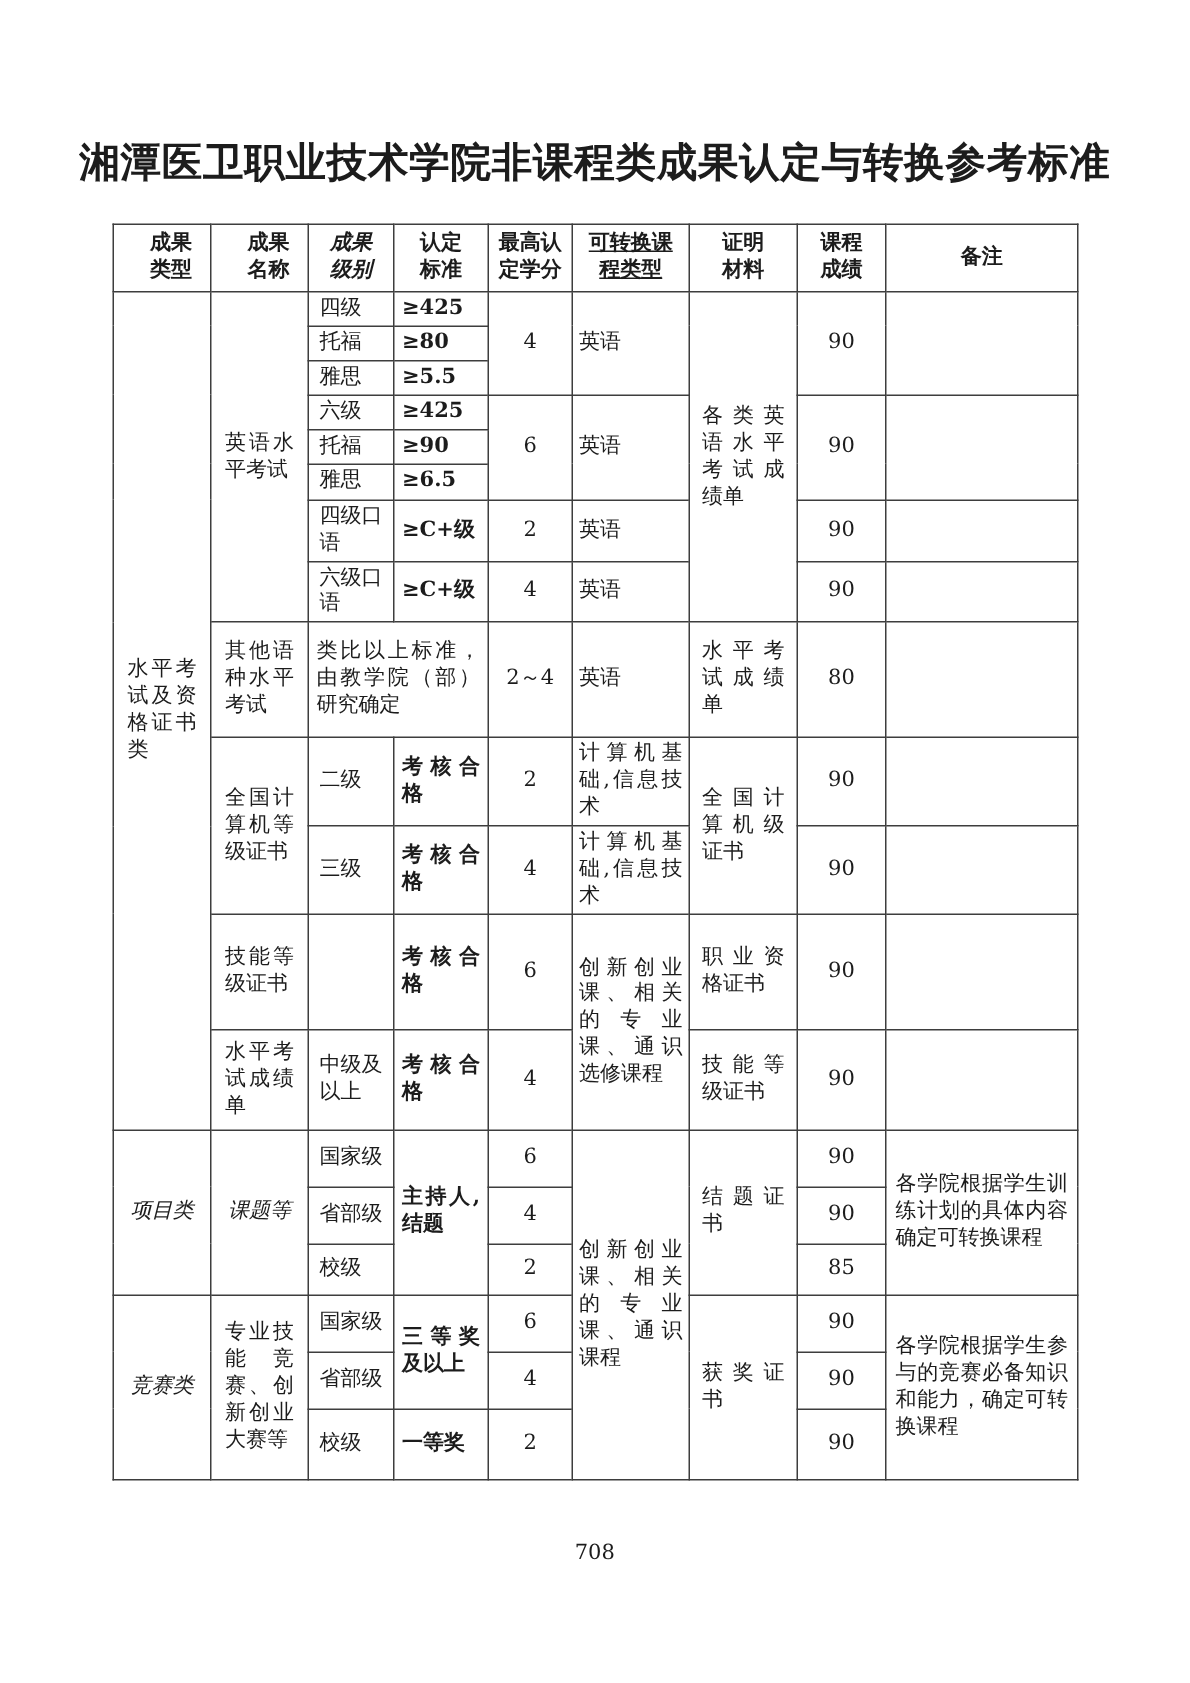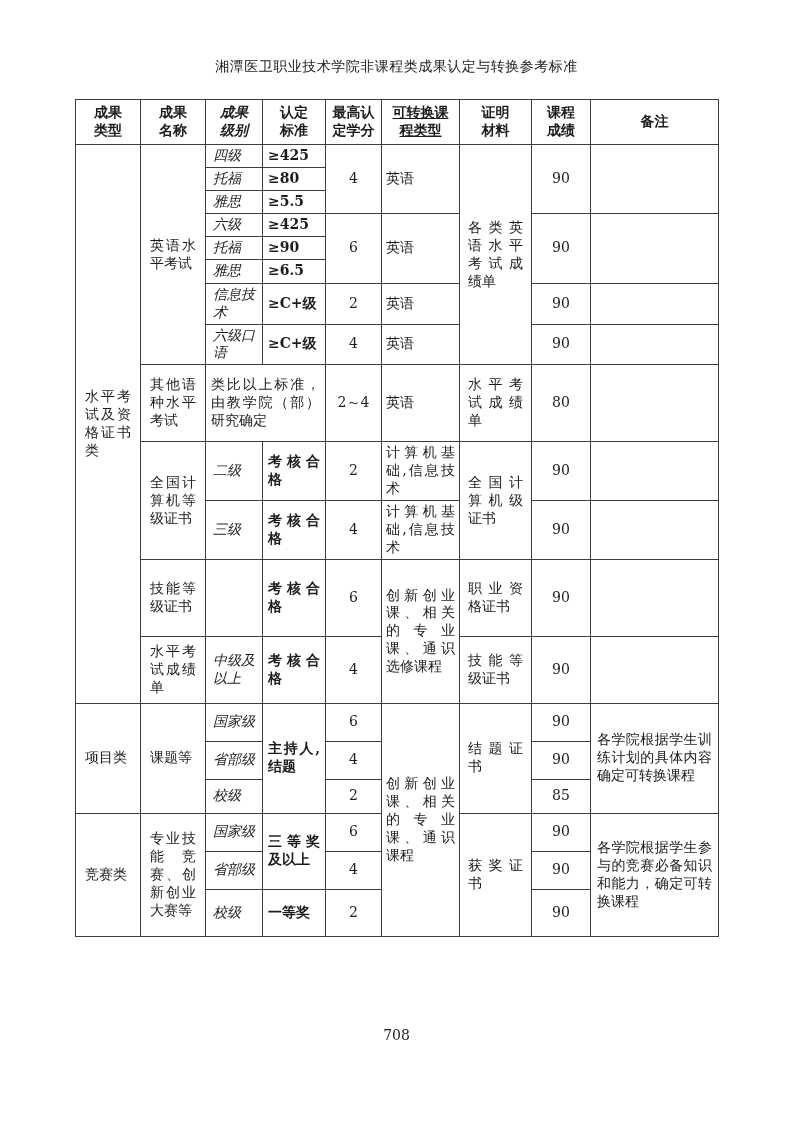--- a/index.html
+++ b/index.html
@@ -1,40 +1,40 @@
 <!DOCTYPE html>
 <html><head>
 <meta charset="utf-8">
 <style>
   html,body{margin:0;padding:0;background:#ffffff;}
   .page{position:relative;width:793px;height:1122px;background:#ffffff;
         font-family:"DejaVu Serif","Liberation Serif",serif;color:#1c1c1c;overflow:hidden;}
-  .title{margin:0;padding-top:58px;text-align:center;font-size:14px;font-weight:normal;letter-spacing:.5px;}
+  .title{margin:0;padding-top:90px;text-align:center;font-size:27px;font-weight:bold;letter-spacing:.5px;}
   table.grid{table-layout:fixed;border-collapse:collapse;width:643px;margin:23px 0 0 75px;}
   .grid th,.grid td{border:1px solid #3d3d3d;font-size:14px;line-height:1.28;vertical-align:middle;
         word-break:break-all;overflow-wrap:anywhere;}
   .grid th{font-weight:bold;text-align:center;padding:2px 4px;}
-  th.h-type,th.h-name{padding:2px 12px;}
+  th.h-type,th.h-name{padding:2px 12px;text-align:right;}
   th.h-lvl{padding:2px 8px;font-style:italic;}
   th.h-std{padding:2px 11px;margin-top:48px;}
   th.h-cr{padding:2px 5px;}
   th.h-course{padding:2px 5px;text-decoration:underline;}
   th.h-proof{padding:2px 16px;}
   th.h-score{padding:2px 9px;}
   td.type{padding:2px 9px;text-align:justify;}
   td.name{padding:2px 9px;text-align:justify;}
-  td.lvl{padding:2px 7px;text-align:justify;font-style:italic;}
+  td.lvl{padding:2px 7px;text-align:justify;}
   td.std{padding:2px 5px;text-align:justify;font-weight:bold;}
   td.std2{padding:2px 5px;text-align:justify;}
   td.cr{padding:2px 2px;text-align:center;}
   td.course{padding:2px 4px;text-align:justify;}
   td.proof{padding:2px 8px;text-align:justify;}
   td.score{padding:2px 2px;text-align:center;}
   td.remark{padding:2px 6px;text-align:justify;}
-  td.ctr{text-align:left;}
+  td.ctr{text-align:center;font-style:italic;}
   .pagenum{position:absolute;left:0;top:1027px;width:100%;text-align:center;font-size:14px;}
 </style>
 </head>
 <body>
 
 <div class="page">
 
   <h1 class="title">湘潭医卫职业技术学院非课程类成果认定与转换参考标准</h1>
 
   <table class="grid">
@@ -95,21 +95,21 @@
       <tr style="height:23px">
         <td class="lvl">托福</td>
         <td class="std">≥90</td>
       </tr>
       <tr style="height:24px">
         <td class="lvl">雅思</td>
         <td class="std">≥6.5</td>
       </tr>
 
       <tr style="height:38px">
-        <td class="lvl">信息技术</td>
+        <td class="lvl">四级口语</td>
         <td class="std">≥C+级</td>
         <td class="cr">2</td>
         <td class="course">英语</td>
         <td class="score">90</td>
         <td class="remark"></td>
       </tr>
 
       <tr style="height:37px">
         <td class="lvl">六级口语</td>
         <td class="std">≥C+级</td>

